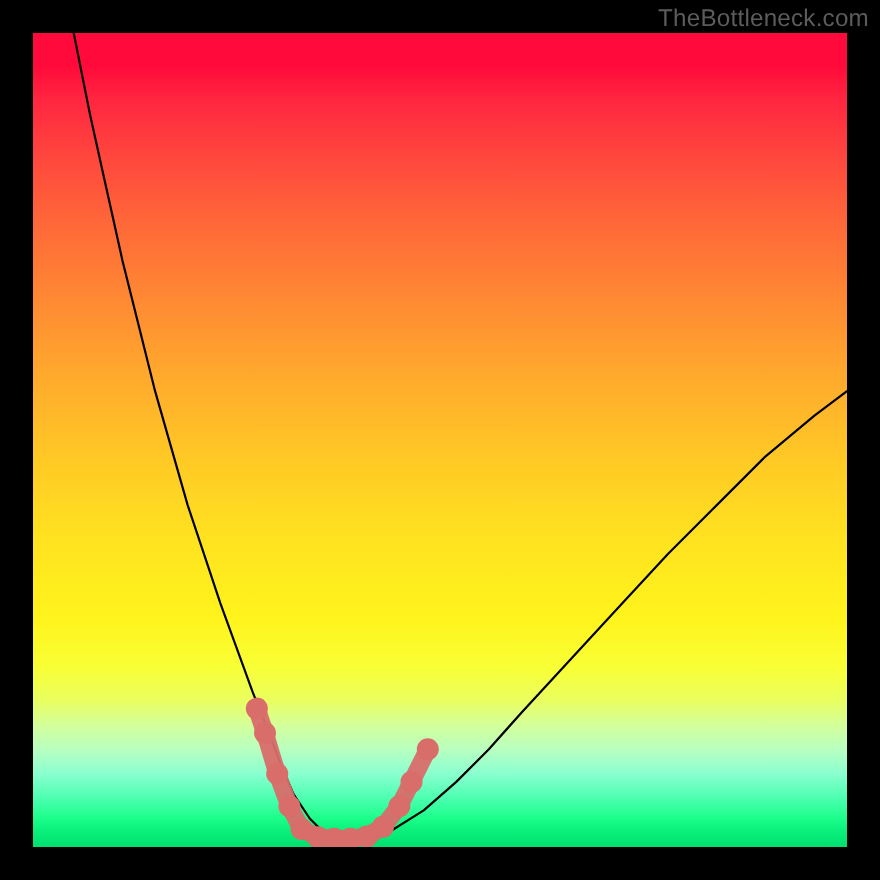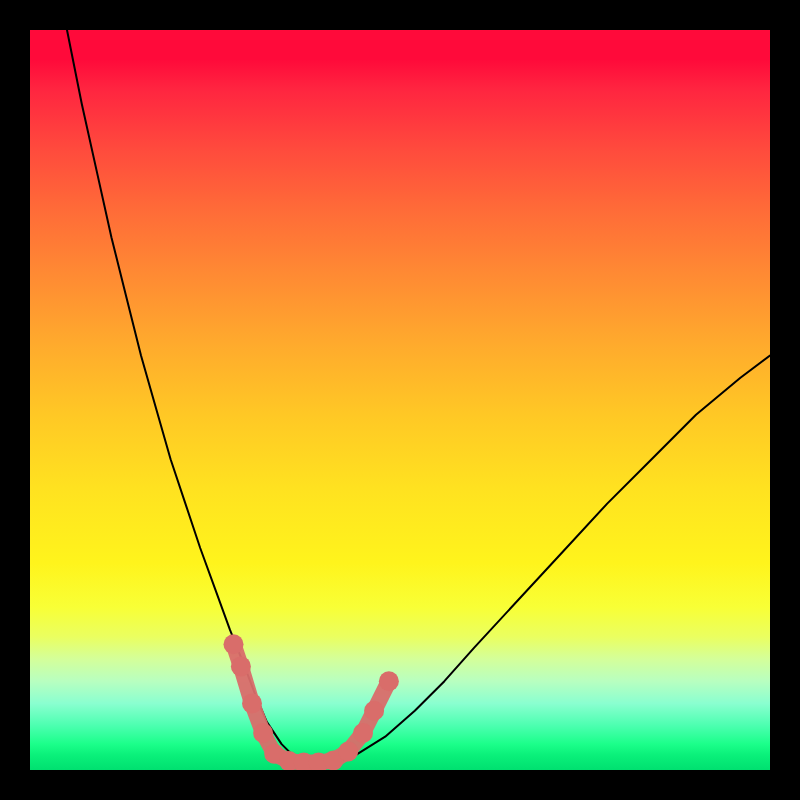--- a/index.html
+++ b/index.html
@@ -85,13 +85,14 @@
         <circle cx="273.80" cy="732.60" r="10" fill="#d96d6a"></circle>
         <circle cx="288.60" cy="732.60" r="10" fill="#d96d6a"></circle>
         <circle cx="303.40" cy="730.38" r="10" fill="#d96d6a"></circle>
         <circle cx="318.20" cy="721.50" r="10" fill="#d96d6a"></circle>
         <circle cx="333.00" cy="703.00" r="10" fill="#d96d6a"></circle>
         <circle cx="344.10" cy="680.80" r="10" fill="#d96d6a"></circle>
         <circle cx="358.90" cy="651.20" r="10" fill="#d96d6a"></circle>
       </svg>
   </div>
 
+  <div class="watermark">TheBottleneck.com</div>
 </div>
 
 </body></html>

